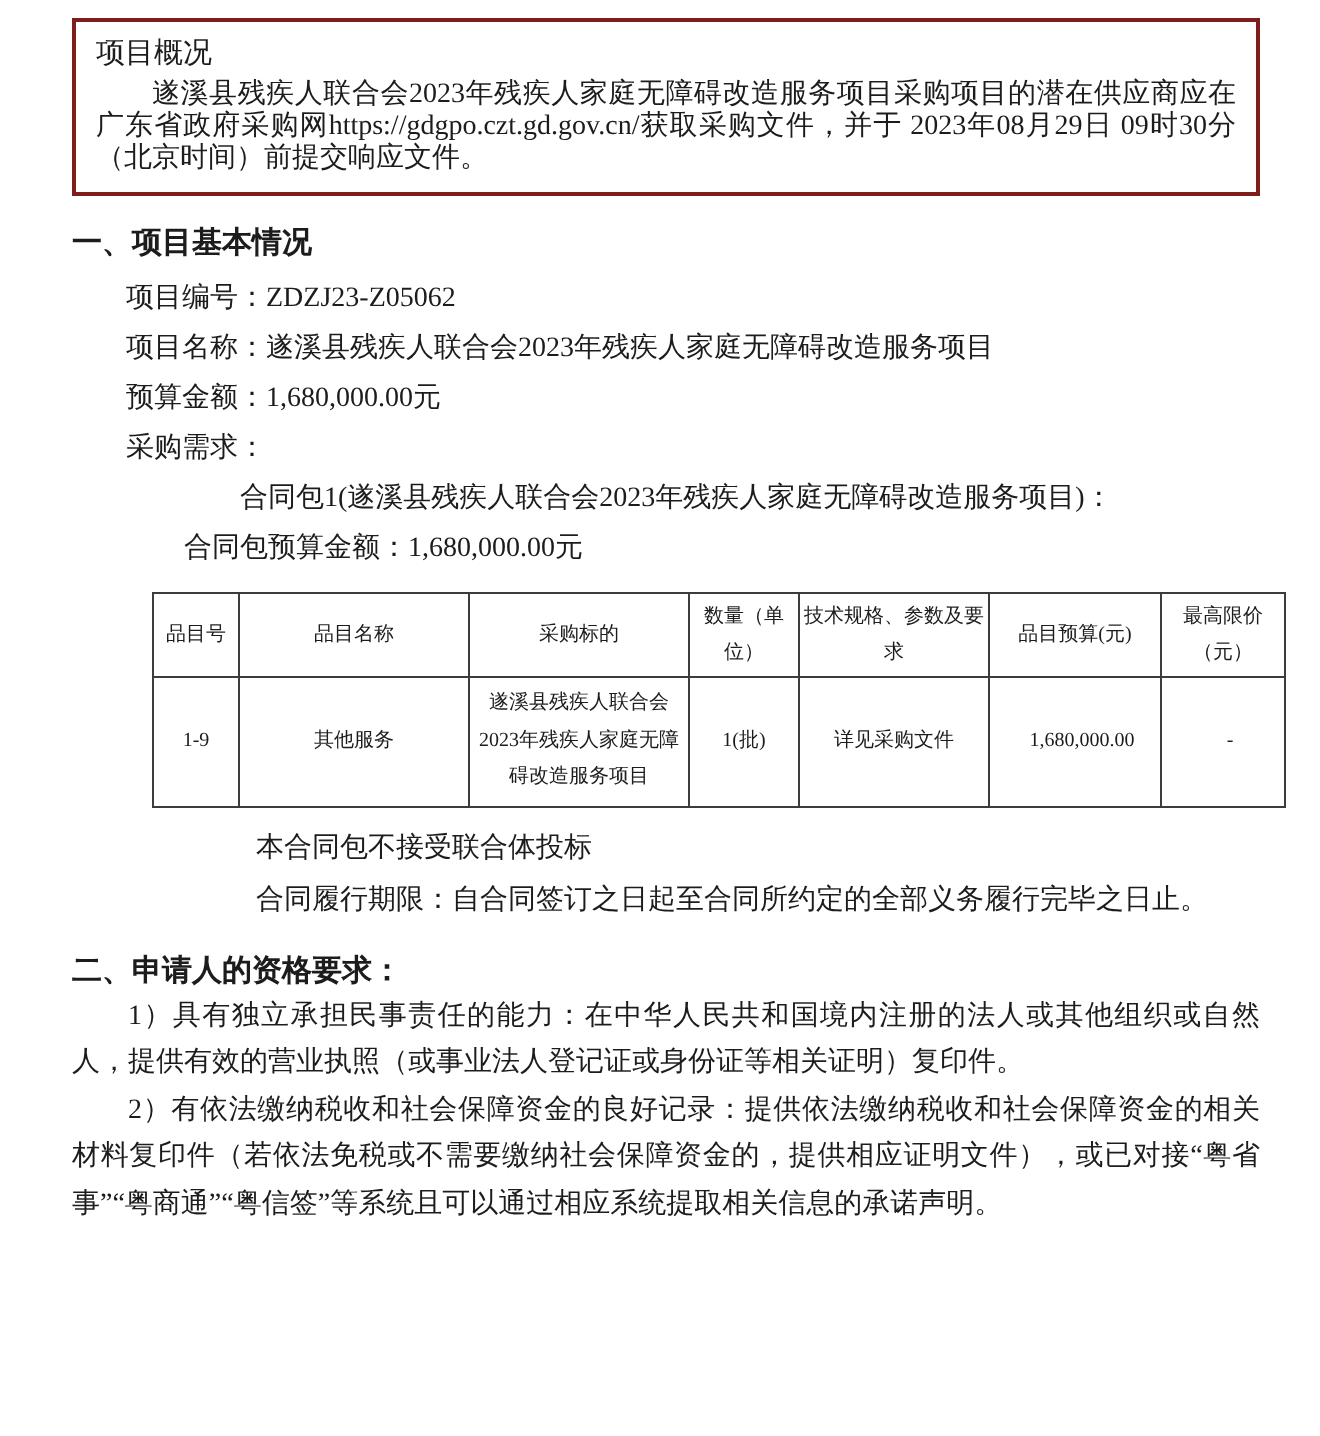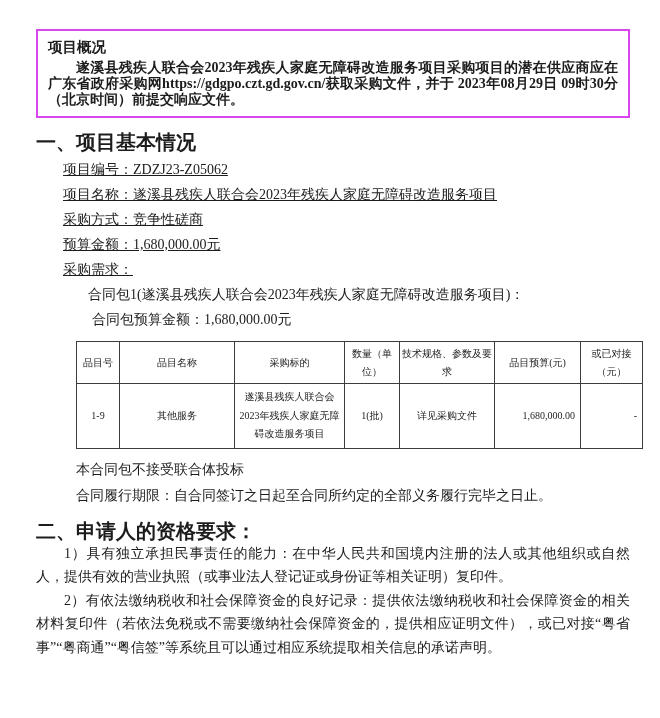--- a/index.html
+++ b/index.html
@@ -10,69 +10,68 @@
     background: #ffffff;
     color: #1c1c1c;
     font-family: "Liberation Serif", "DejaVu Serif", serif;
     font-size: 14px;
     box-sizing: border-box;
     padding: 9px 30px 0 36px;
   }
 
   
   .overview-box {
-    border: 2px solid #d946ef;
+    border: 2px solid #7f1d1d;
     padding: 5px 10px 8px 10px;
-    font-weight: bold;
-    margin-top: 20px;
+    font-weight: normal;
   }
   .overview-title { font-size: 14.5px; line-height: 22px; }
   .overview-body {
     margin: 2px 0 0 0;
     text-indent: 2em;
     line-height: 16px;
     text-align: justify;
   }
   .overview-body .url { font-family: "Liberation Serif", "DejaVu Serif", serif; }
 
   
   .sec-heading {
     margin: 13px 0 0 0;
-    font-size: 20px;
+    font-size: 15px;
     font-weight: bold;
     line-height: 22px;
   }
 
   
   .fields { margin: 4px 0 0 27px; }
-  .field-line { line-height: 25px; text-decoration: underline; }
-  .pkg-title  { margin-left: 52px; line-height: 25px; }
+  .field-line { line-height: 25px; }
+  .pkg-title  { margin-left: 84px; line-height: 25px; }
   .pkg-budget { margin-left: 56px; line-height: 25px; }
 
   
   .items-table {
     border-collapse: collapse;
     table-layout: fixed;
     margin: 9px 0 0 40px;
     width: 566px;
     font-size: 10px;
   }
   .items-table th, .items-table td {
     border: 1.5px solid #3c3c3c;
     text-align: center;
     vertical-align: middle;
     font-weight: normal;
     overflow: hidden;
   }
   .items-table th { padding: 3px 2px; line-height: 17.5px; }
   .items-table td { padding: 4px 2px; line-height: 18.5px; }
-  .items-table .num { text-align: right; padding-right: 5px; padding-left: 12px; }
+  .items-table .num { padding-right: 5px; padding-left: 12px; }
 
   
-  .notes { margin: 8px 0 0 40px; }
+  .notes { margin: 8px 0 0 92px; }
   .note-line { line-height: 26px; }
 
   
   .sec2 { margin-top: 11px; }
   .qual-para {
     margin: 0;
     text-indent: 2em;
     line-height: 23.5px;
     text-align: justify;
   }
@@ -86,21 +85,20 @@
   <div class="overview-box">
     <div class="overview-title">项目概况</div>
     <p class="overview-body"><span>遂溪县残疾人联合会2023年残疾人家庭无障碍改造服务项目采购项目的潜在供应商应在广东省政府采购网</span><span class="url">https://gdgpo.czt.gd.gov.cn/</span><span>获取采购文件，并于 2023年08月29日 09时30分（北京时间）前提交响应文件。</span></p>
   </div>
 
   <h2 class="sec-heading">一、项目基本情况</h2>
 
   <div class="fields">
     <div class="field-line"><span>项目编号：</span><span>ZDZJ23-Z05062</span></div>
     <div class="field-line"><span>项目名称：</span><span>遂溪县残疾人联合会2023年残疾人家庭无障碍改造服务项目</span></div>
-    <div class="field-line"><span>采购方式：</span><span>竞争性磋商</span></div>
     <div class="field-line"><span>预算金额：</span><span>1,680,000.00元</span></div>
     <div class="field-line">采购需求：</div>
   </div>
 
   <div class="pkg-title">合同包1(遂溪县残疾人联合会2023年残疾人家庭无障碍改造服务项目)：</div>
   <div class="pkg-budget"><span>合同包预算金额：</span><span>1,680,000.00元</span></div>
 
   <table class="items-table">
     <colgroup>
       <col style="width:43px">
@@ -112,21 +110,21 @@
         <col style="width:62px">
     </colgroup>
     <thead>
       <tr>
         <th>品目号</th>
         <th>品目名称</th>
         <th>采购标的</th>
         <th>数量（单位）</th>
         <th>技术规格、参数及要求</th>
         <th>品目预算(元)</th>
-        <th>或已对接（元）</th>
+        <th>最高限价（元）</th>
       </tr>
     </thead>
     <tbody>
       <tr>
         <td>1-9</td>
         <td>其他服务</td>
         <td>遂溪县残疾人联合会2023年残疾人家庭无障碍改造服务项目</td>
         <td>1(批)</td>
         <td>详见采购文件</td>
         <td class="num">1,680,000.00</td>

